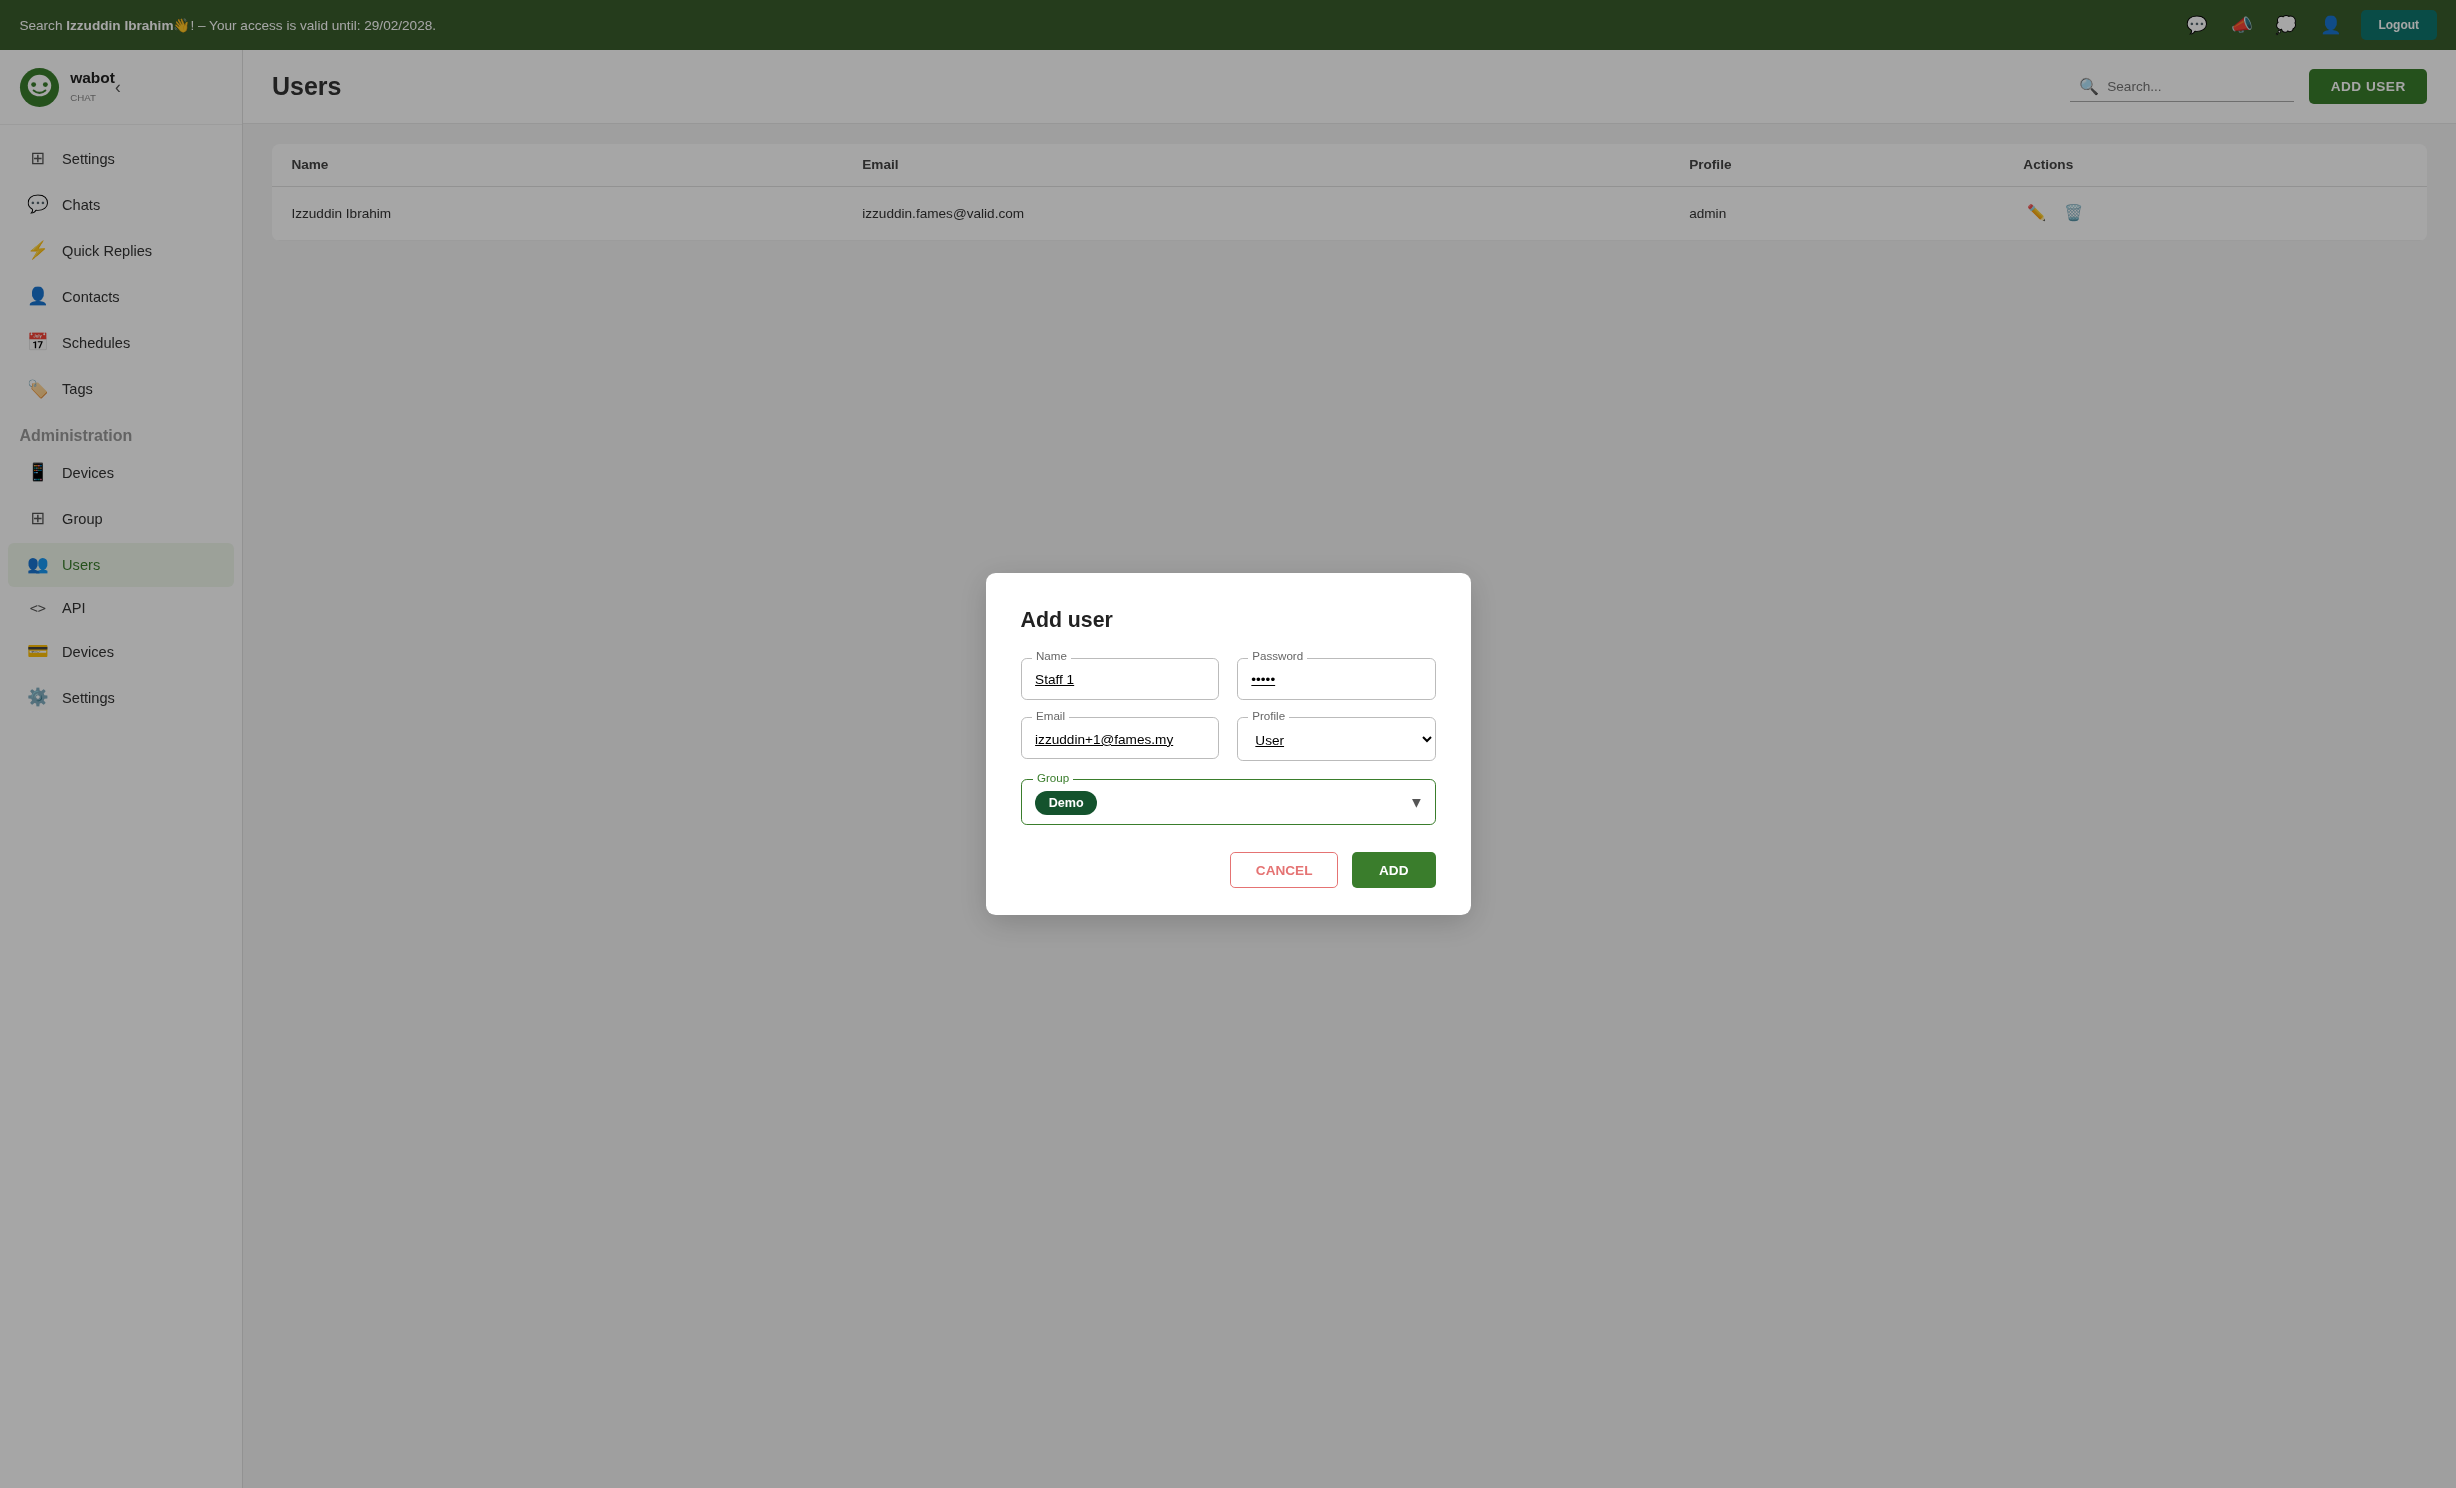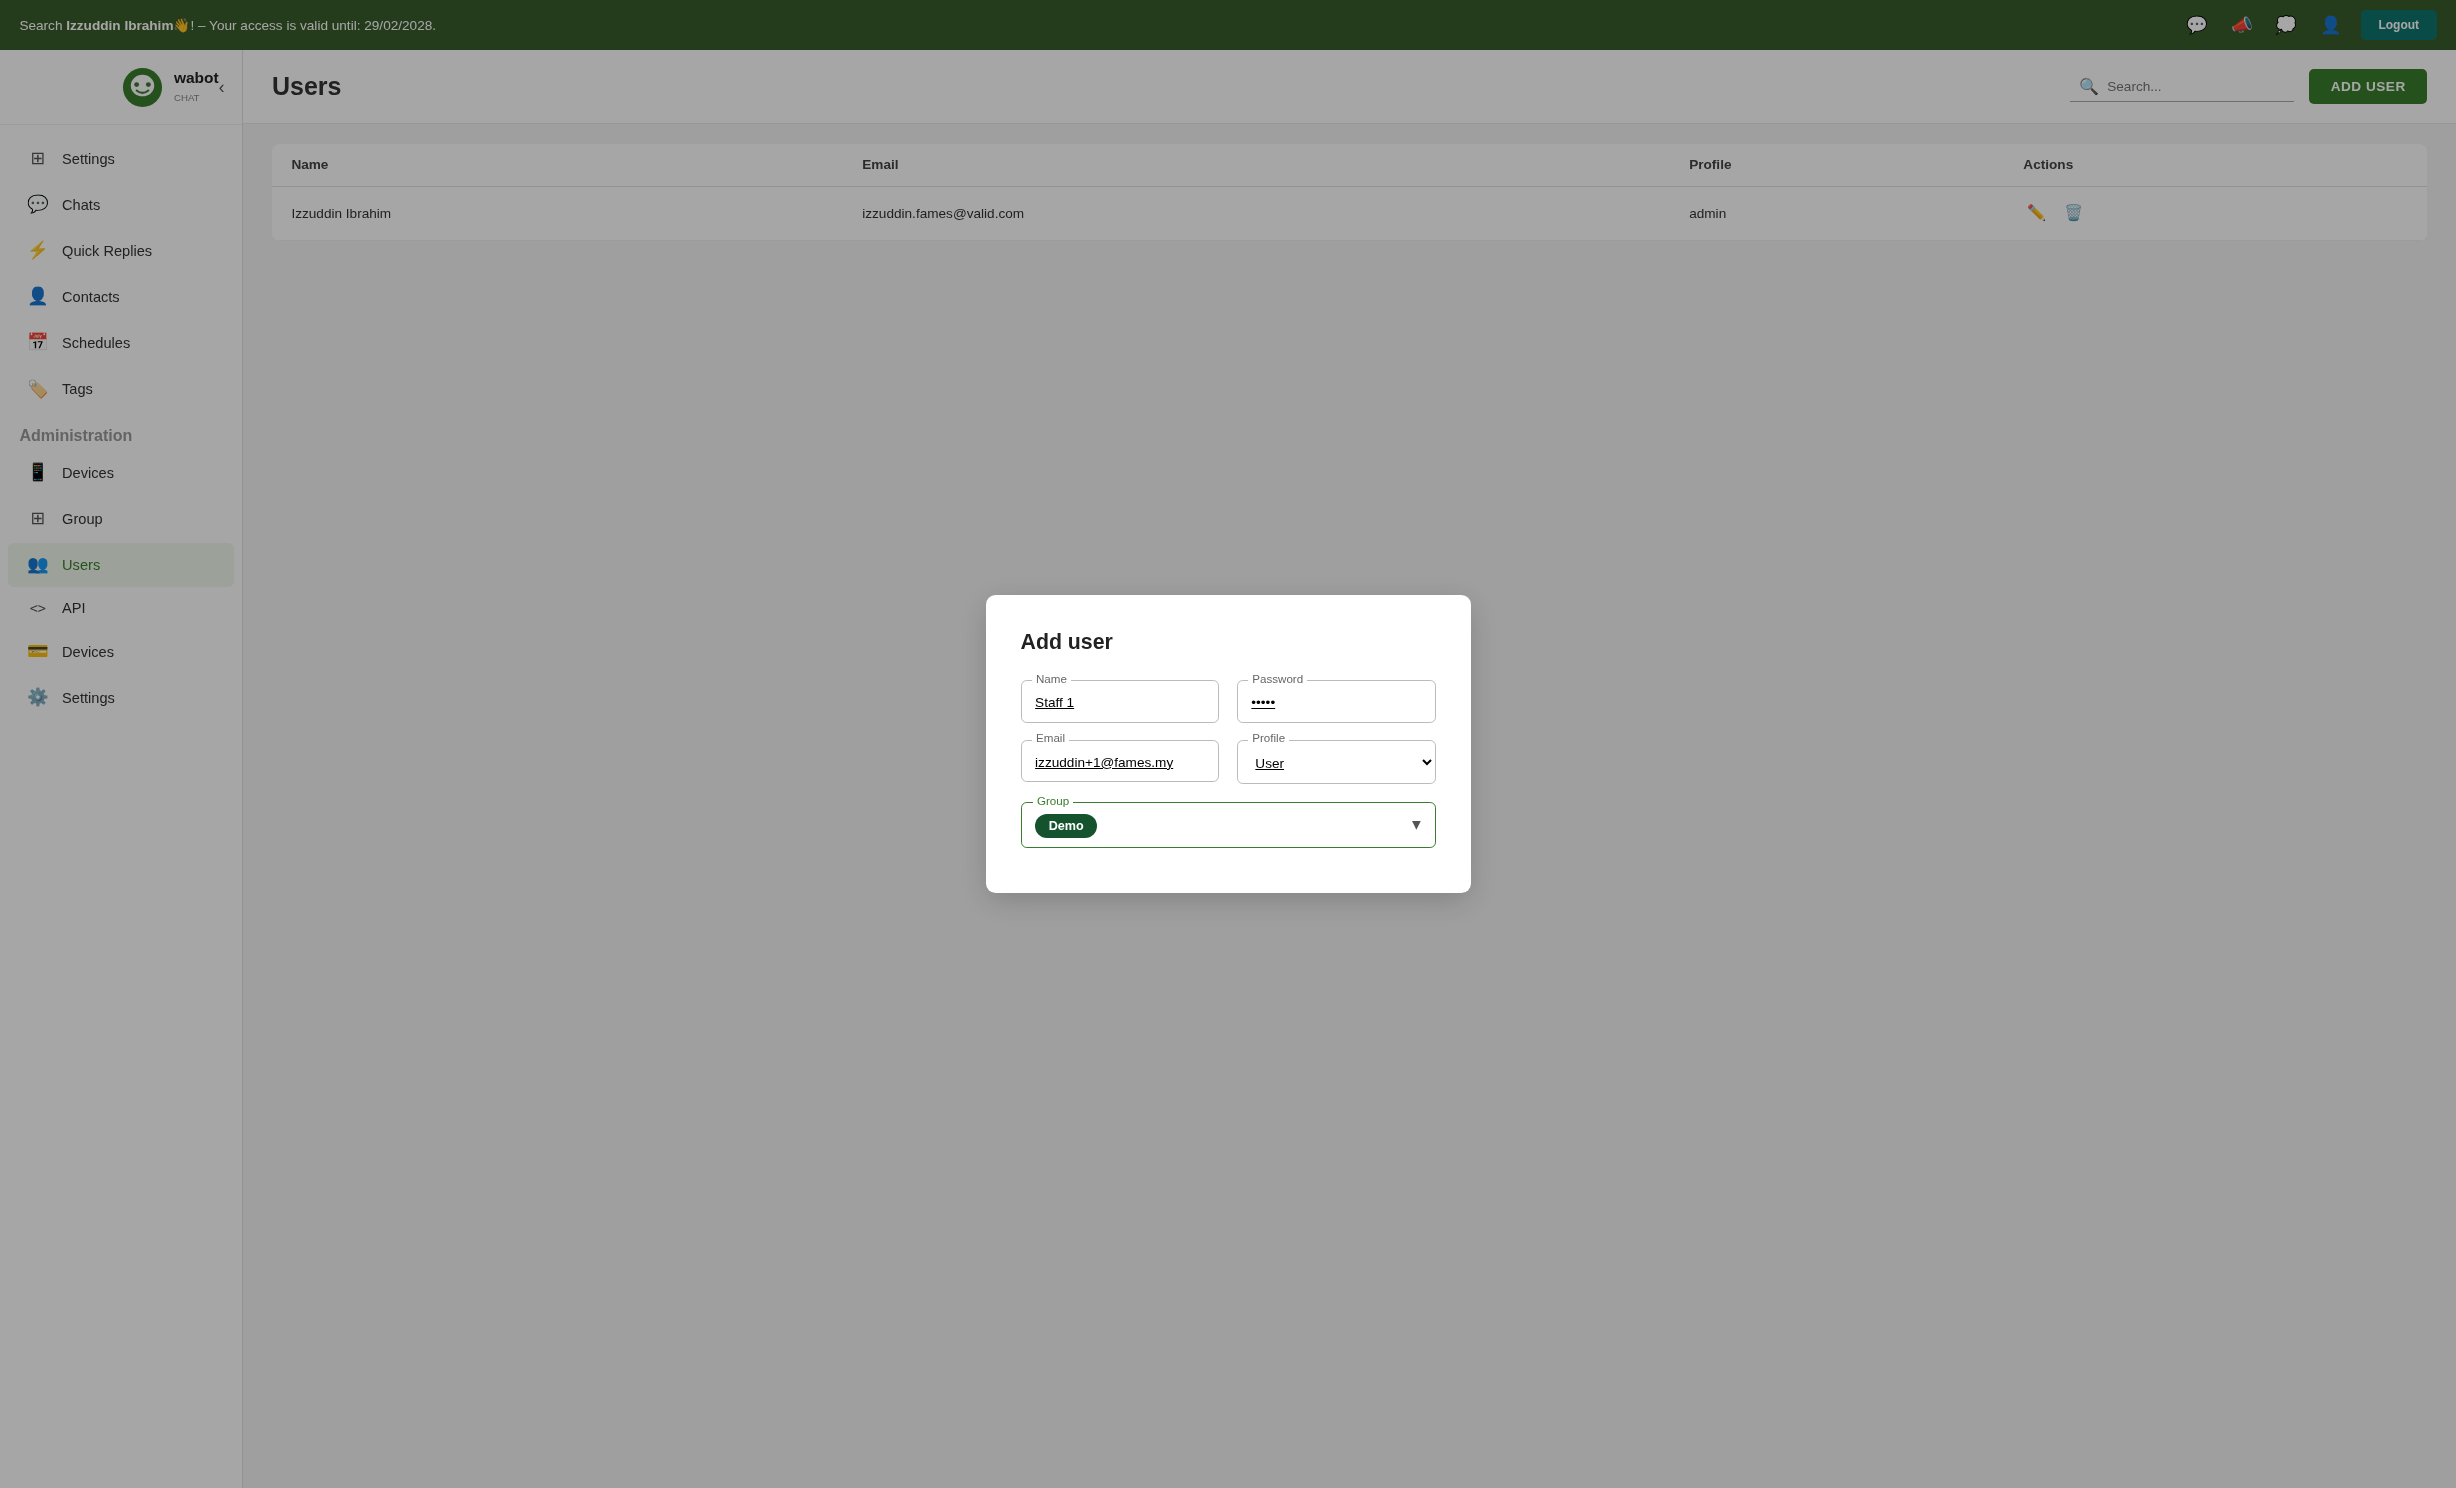--- a/index.html
+++ b/index.html
@@ -30,21 +30,21 @@
 
     
     .main-layout { display: flex; flex: 1; overflow: hidden; }
 
     
     .sidebar {
       width: 243px; background: #fff; border-right: 1px solid #e0e0e0;
       display: flex; flex-direction: column; flex-shrink: 0; overflow-y: auto;
     }
     .sidebar-header {
-      padding: 15.5px 17.5px; display: flex; align-items: center; justify-content: flex-end;
+      padding: 15.5px 17.5px; display: flex; align-items: center; justify-content: flex-start;
       border-bottom: 1px solid #f0f0f0;
     }
     .logo-area { display: flex; align-items: center; gap: 9.7px; }
     .logo-icon { width: 43px; height: 43px; }
     .sidebar-collapse { font-size: 17.5px; cursor: pointer; color: #555; }
     .sidebar-nav { padding: 9.7px 0; }
     .nav-item {
       display: flex; align-items: center; gap: 13.6px; padding: 11.6px 19.4px;
       cursor: pointer; color: #333; font-size: 14.6px; font-weight: 500;
       border-radius: 5.8px; margin: 1.9px 7.8px;
@@ -299,15 +299,19 @@
         <div class="group-select-wrapper">
           <span class="group-label-abs">Group</span>
           <div>
             <span class="group-tag">Demo</span>
           </div>
           <span class="group-arrow">▾</span>
         </div>
       </div>
     </div>
 
+    <div class="modal-footer">
+      <button class="cancel-btn">CANCEL</button>
+      <button class="add-btn">ADD</button>
+    </div>
   </div>
 </div>
 
 
 </body></html>

